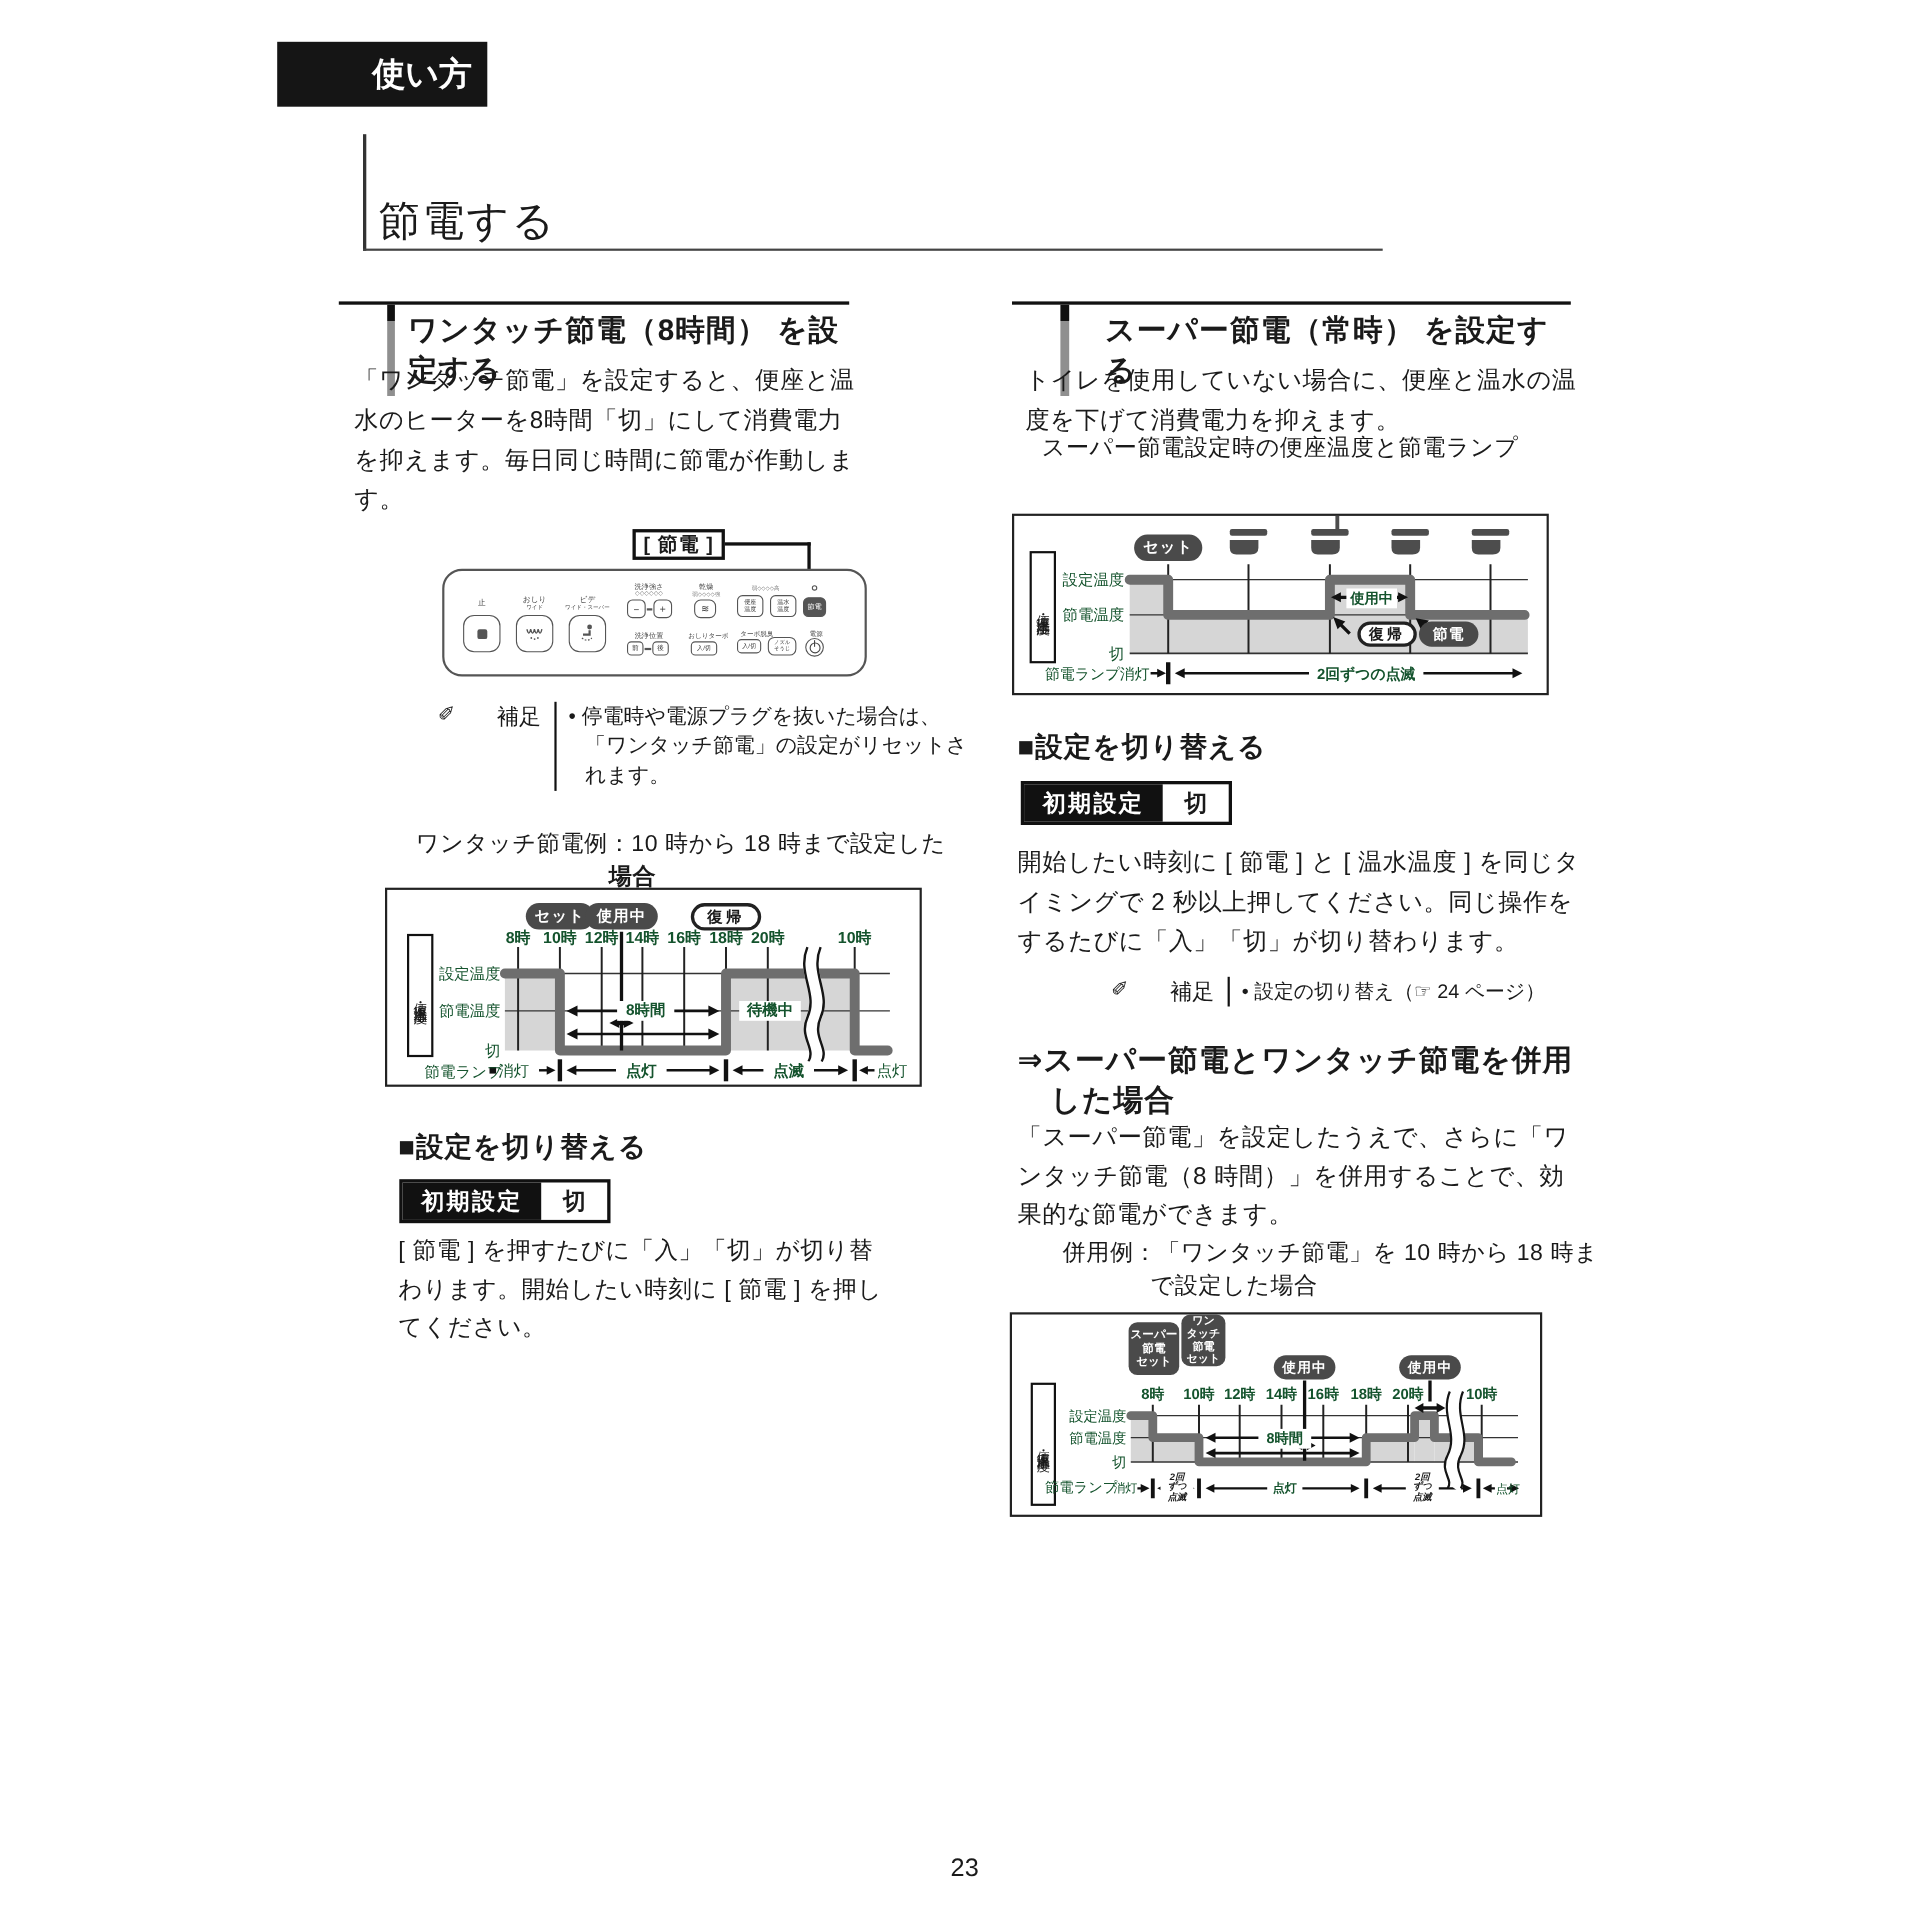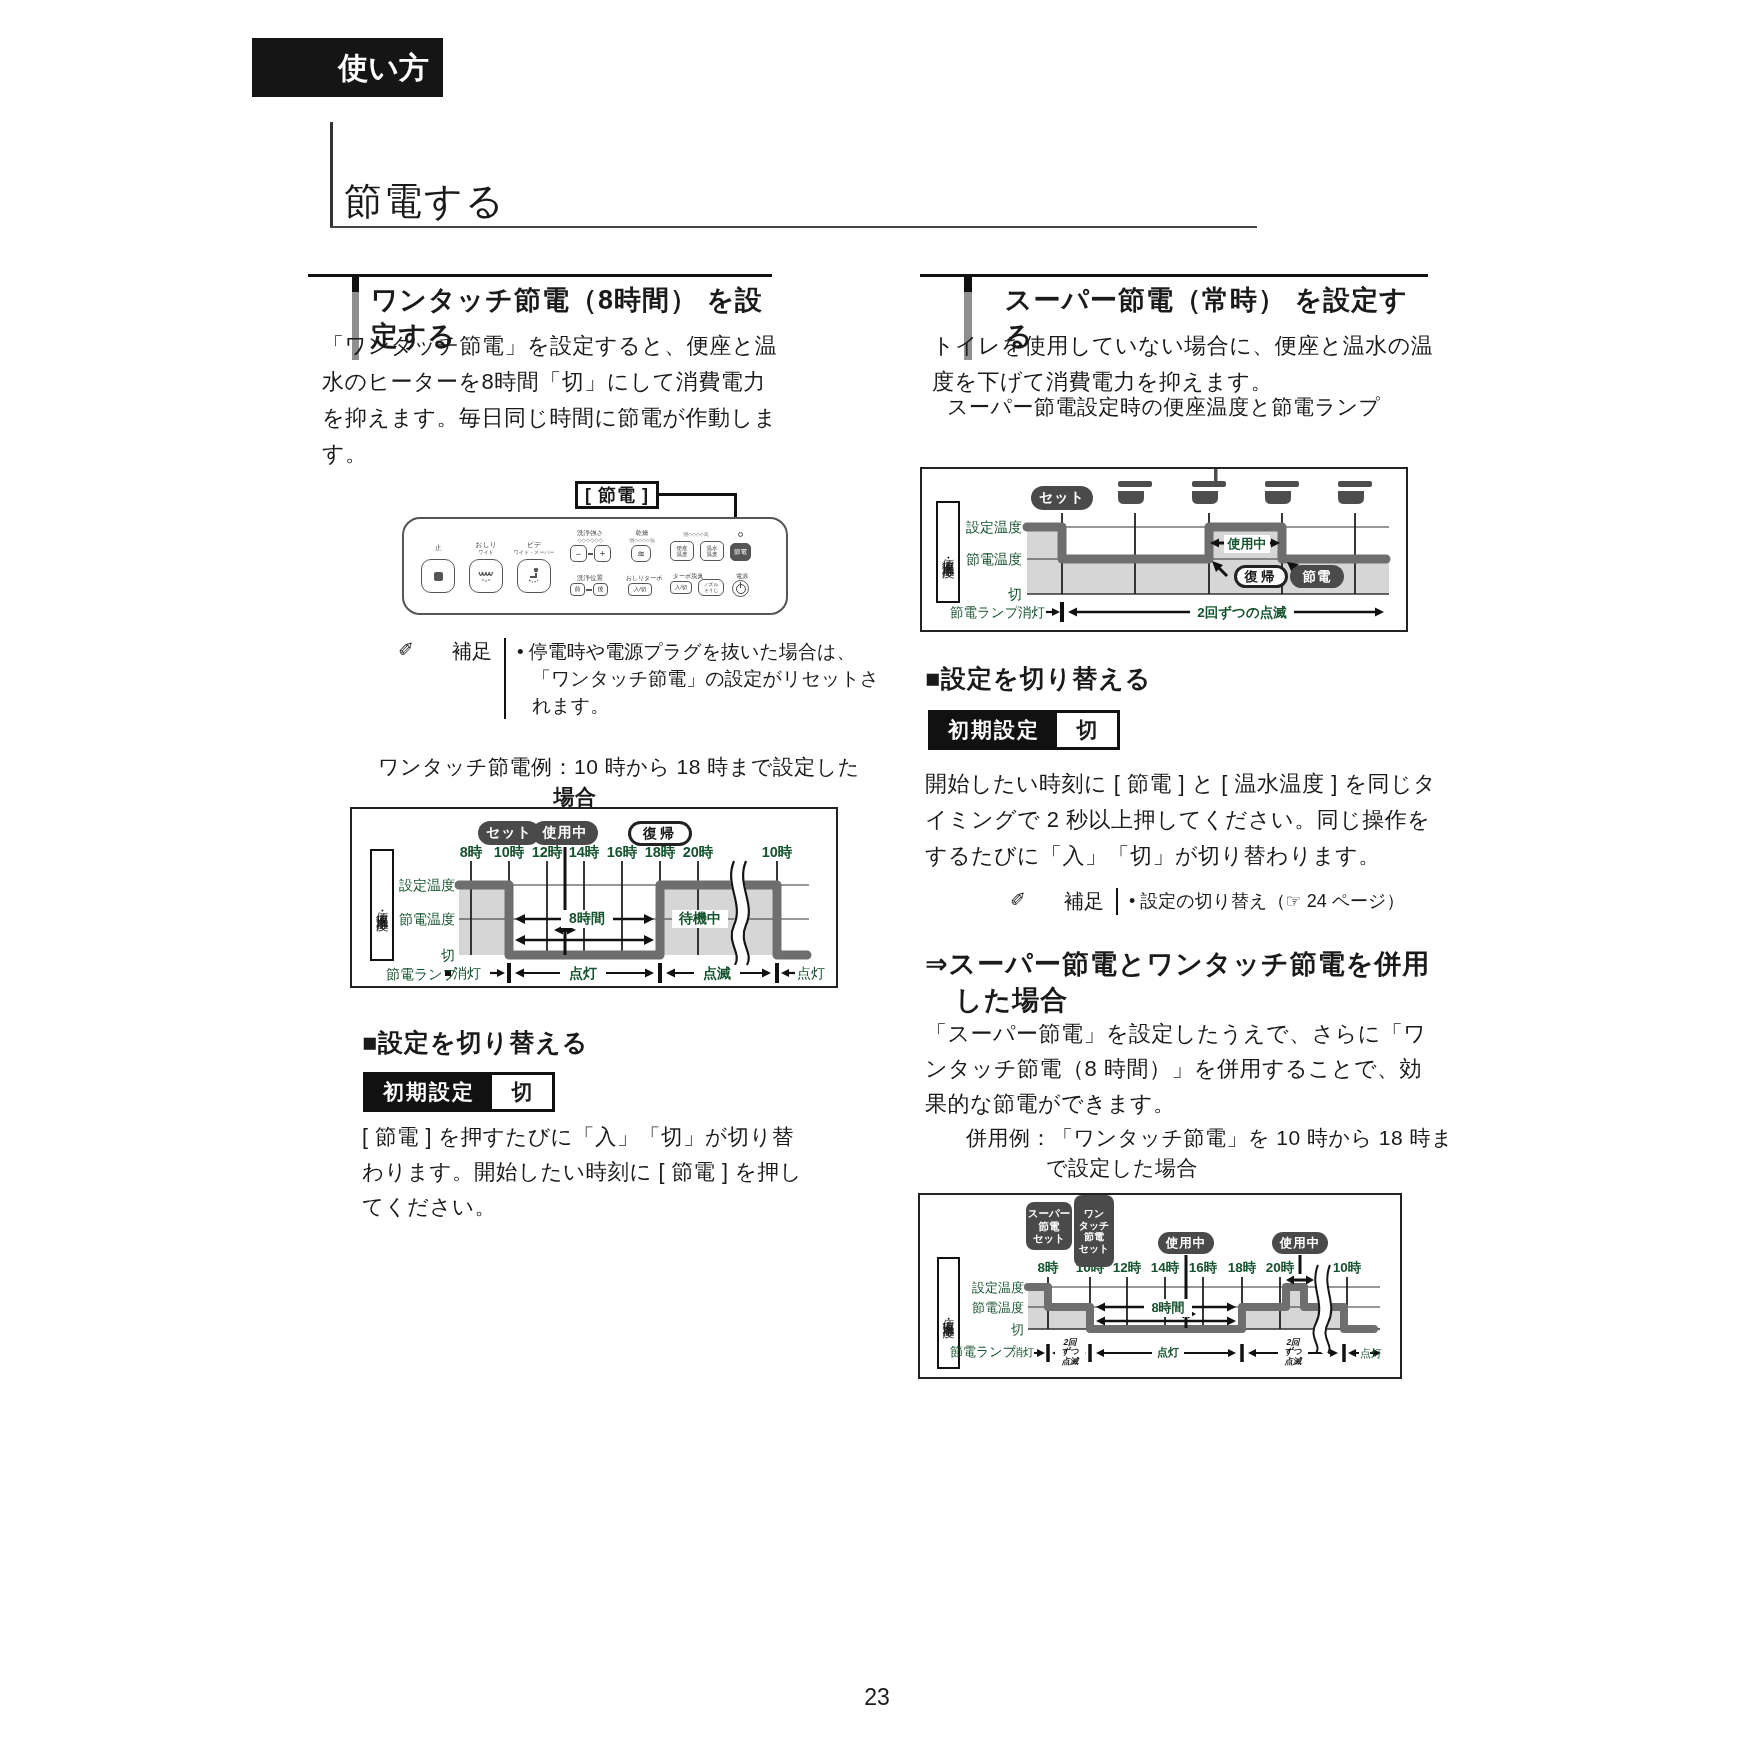--- a/index.html
+++ b/index.html
@@ -398,21 +398,21 @@
   <div class="cl ctr" style="left:228px; top:64px; width:34px; font-size:13.5px;">14時</div>
   <div class="cl ctr" style="left:266px; top:64px; width:34px; font-size:13.5px;">16時</div>
   <div class="cl ctr" style="left:305px; top:64px; width:34px; font-size:13.5px;">18時</div>
   <div class="cl ctr" style="left:343px; top:64px; width:34px; font-size:13.5px;">20時</div>
   <div class="cl ctr" style="left:410px; top:64px; width:34px; font-size:13.5px;">10時</div>
   <div class="sqbadge" style="left:106px; top:7px; width:46px; height:48px; font-size:10.5px;">
     <span>スーパー</span>
     <span>節電</span>
     <span>セット</span>
   </div>
-  <div class="sqbadge" style="left:154px; top:0px; width:40px; height:72px; font-size:10px; line-height:1.15;">
+  <div class="sqbadge" style="left:154px; top:0px; width:40px; height:47px; font-size:10px; line-height:1.15;">
     <span>ワン</span>
     <span>タッチ</span>
     <span>節電</span>
     <span>セット</span>
   </div>
   <div class="pill" style="left:238px; top:37px; width:56px; height:22px; font-size:12.5px;">使用中</div>
   <div class="pill" style="left:352px; top:37px; width:56px; height:22px; font-size:12.5px;">使用中</div>
   <div class="cl ctr wbg" style="left:224px; top:104px; width:48px; font-size:13px;">8時間</div>
   <div class="cl" style="left:92px; top:150px; font-size:11px;">消灯</div>
   <div class="stack" style="left:135px; top:143px; width:30px;">

